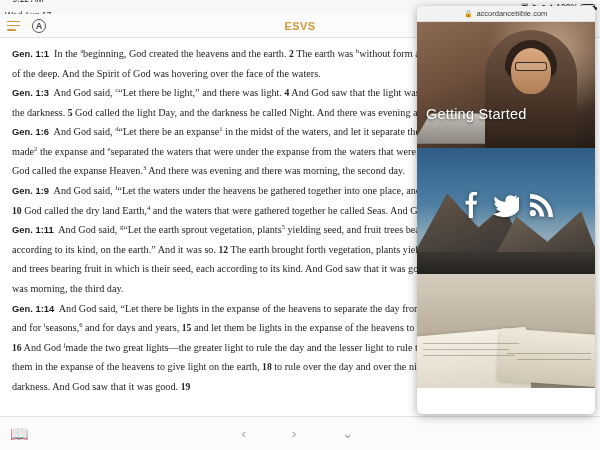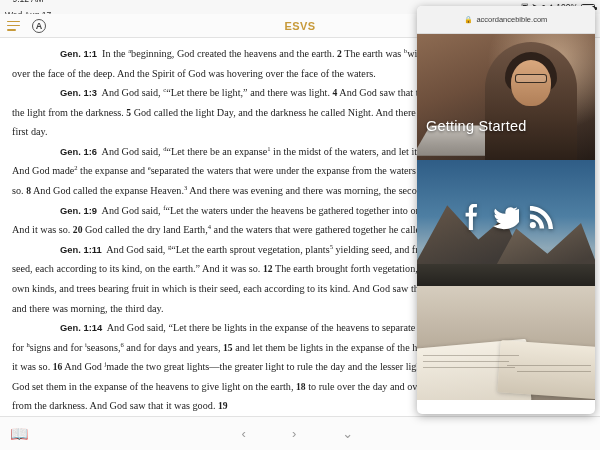--- a/index.html
+++ b/index.html
@@ -63,21 +63,21 @@
   .textpane {
     position: absolute; top: 38px; left: 0; width: 600px; height: 378px;
     background: #ffffff;
     padding: 6px 12px 0 12px;
     font-family: "Liberation Serif", serif;
     font-size: 10.2px;
     line-height: 1.92;
     color: #1c1c1c;
     overflow: hidden;
   }
-  .verse-ref { font-family: "Liberation Sans", sans-serif; font-weight: bold; font-size: 9.4px; margin-left: 48px; }
+  .verse-ref { font-family: "Liberation Sans", sans-serif; font-weight: bold; font-size: 9.4px; }
   .vnum { font-weight: bold; font-size: 9.6px; }
   sup { font-size: 6.6px; vertical-align: super; line-height: 0; }
   .para { margin-bottom: 0px; text-align: left; }
 
   
   .bottombar {
     position: absolute; bottom: 0; left: 0; width: 600px; height: 34px;
     background: #fbfbfb; border-top: 1px solid #e2e2e2;
     display: flex; align-items: center;
   }
@@ -87,21 +87,21 @@
   .bb-spacer { width: 34px; }
 
   
   .panel {
     position: absolute; top: 6px; right: 5px; width: 178px; height: 408px;
     border-radius: 5px; overflow: hidden;
     box-shadow: 0 2px 10px rgba(0,0,0,0.35);
     background: #fff;
   }
   .panel-head {
-    height: 28px; background: #f2f2f2; border-bottom: 1px solid #dcdcdc;
+    height: 16px; background: #f2f2f2; border-bottom: 1px solid #dcdcdc;
     display: flex; align-items: center; justify-content: center; gap: 3px;
     font-size: 7.5px; color: #3a3a3a;
   }
   .lock { font-size: 7px; color: #555; }
 
   
   .card-gs { position: relative; height: 126px; overflow: hidden; background: #4a3b33; }
   .gs-bg {
     position: absolute; inset: 0;
     background:
@@ -218,21 +218,21 @@
     <div class="tb-btn">
       <span class="circle-a">A</span>
     </div>
     <div class="tb-title">ESVS</div>
   </div>
 
   <div class="textpane">
     <div class="para" id="p0"><span class="verse-ref">Gen. 1:1</span>&nbsp; In the <sup>a</sup>beginning, God created the heavens and the earth. <span class="vnum">2</span> The earth was <sup>b</sup>without form and void, and darkness was over the face of the deep. And the Spirit of God was hovering over the face of the waters.</div>
     <div class="para" id="p1"><span class="verse-ref">Gen. 1:3</span>&nbsp; And God said, <sup>c</sup>“Let there be light,” and there was light. <span class="vnum">4</span> And God saw that the light was good. And God separated the light from the darkness. <span class="vnum">5</span> God called the light Day, and the darkness he called Night. And there was evening and there was morning, the first day.</div>
     <div class="para" id="p2"><span class="verse-ref">Gen. 1:6</span>&nbsp; And God said, <sup>d</sup>“Let there be an expanse<sup>1</sup> in the midst of the waters, and let it separate the waters from the waters.” <span class="vnum">7</span> And God made<sup>2</sup> the expanse and <sup>e</sup>separated the waters that were under the expanse from the waters that were above the expanse. And it was so. <span class="vnum">8</span> And God called the expanse Heaven.<sup>3</sup> And there was evening and there was morning, the second day.</div>
-    <div class="para" id="p3"><span class="verse-ref">Gen. 1:9</span>&nbsp; And God said, <sup>f</sup>“Let the waters under the heavens be gathered together into one place, and let the dry land appear.” And it was so. <span class="vnum">20</span> God called the dry land Earth,<sup>4</sup> and the waters that were gathered together he called Seas. And God saw that it was good.</div>
+    <div class="para" id="p3"><span class="verse-ref">Gen. 1:9</span>&nbsp; And God said, <sup>f</sup>“Let the waters under the heavens be gathered together into one place, and let the dry land appear.” And it was so. <span class="vnum">10</span> God called the dry land Earth,<sup>4</sup> and the waters that were gathered together he called Seas. And God saw that it was good.</div>
     <div class="para" id="p4"><span class="verse-ref">Gen. 1:11</span>&nbsp; And God said, <sup>g</sup>“Let the earth sprout vegetation, plants<sup>5</sup> yielding seed, and fruit trees bearing fruit in which is their seed, each according to its kind, on the earth.” And it was so. <span class="vnum">12</span> The earth brought forth vegetation, plants yielding seed according to their own kinds, and trees bearing fruit in which is their seed, each according to its kind. And God saw that it was good. <span class="vnum">13</span> And there was evening and there was morning, the third day.</div>
     <div class="para" id="p5"><span class="verse-ref">Gen. 1:14</span>&nbsp; And God said, “Let there be lights in the expanse of the heavens to separate the day from the night. And let them be for <sup>h</sup>signs and for <sup>i</sup>seasons,<sup>6</sup> and for days and years, <span class="vnum">15</span> and let them be lights in the expanse of the heavens to give light upon the earth.” And it was so. <span class="vnum">16</span> And God <sup>j</sup>made the two great lights—the greater light to rule the day and the lesser light to rule the night—and the stars. <span class="vnum">17</span> And God set them in the expanse of the heavens to give light on the earth, <span class="vnum">18</span> to rule over the day and over the night, and to separate the light from the darkness. And God saw that it was good. <span class="vnum">19</span></div>
   </div>
 
   <div class="bottombar">
     <div class="bb-book">
       <span>📖</span>
     </div>
     <div class="bb-nav">
       <div><span>‹</span></div>

